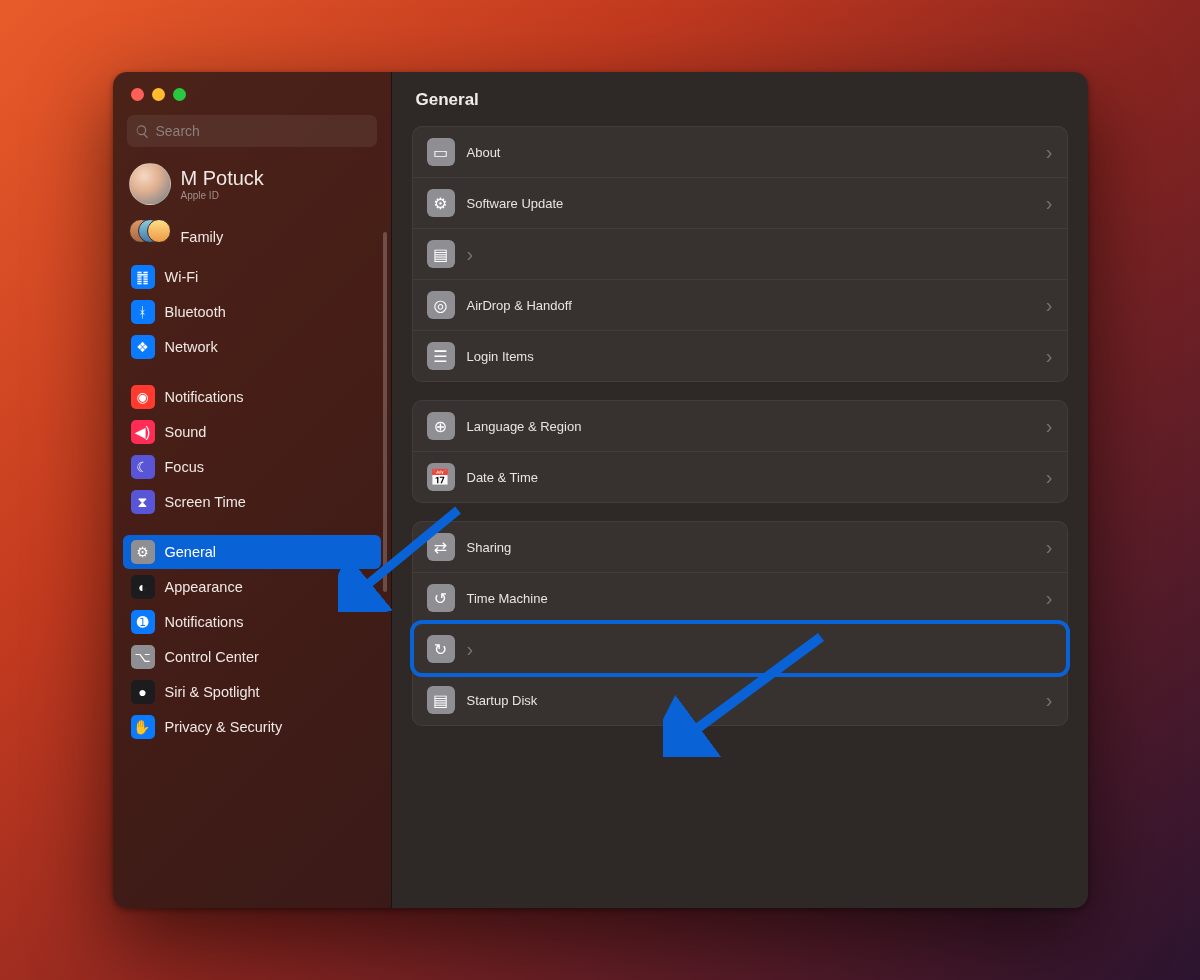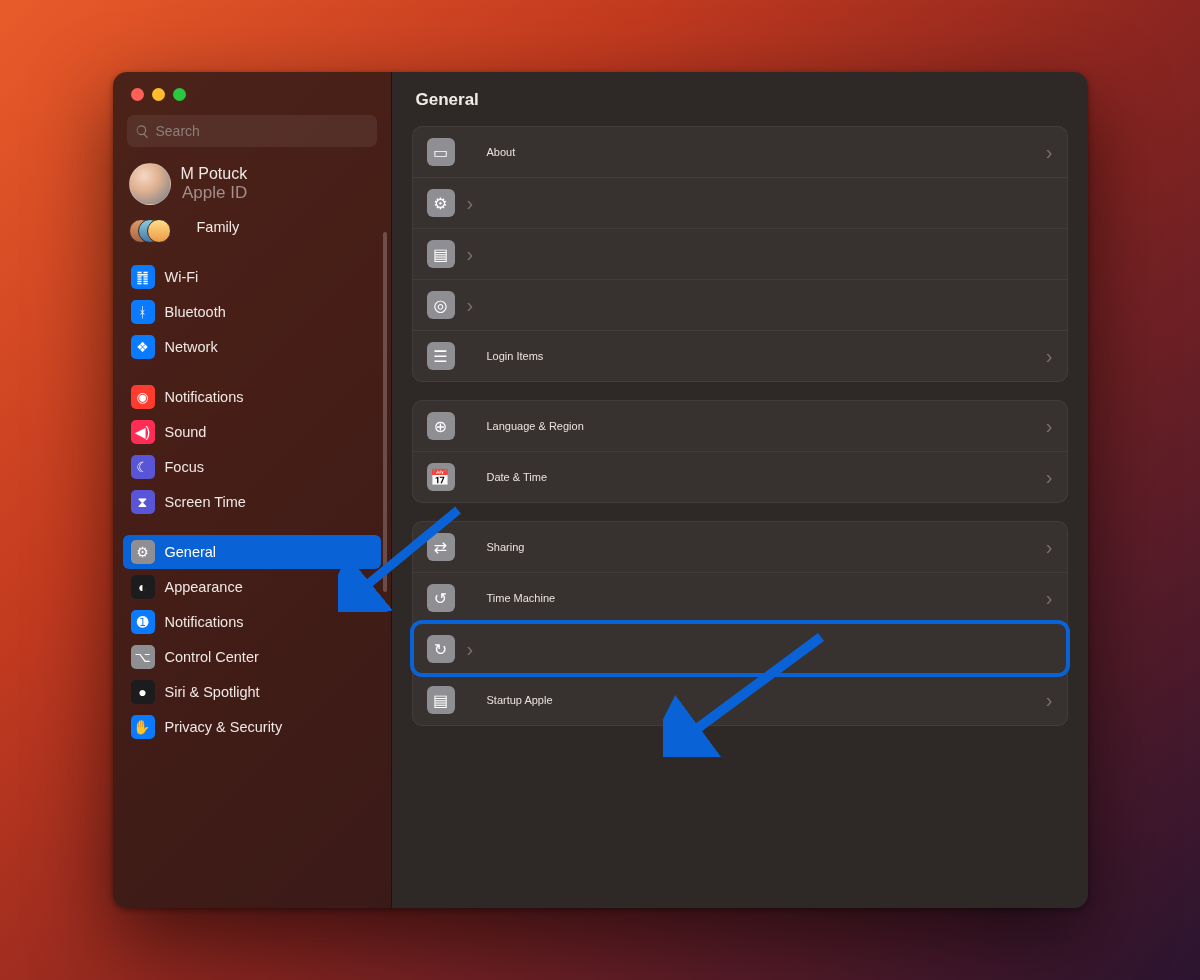--- a/index.html
+++ b/index.html
@@ -31,23 +31,23 @@
     margin: 0 14px 12px 14px;
     background: rgba(255,255,255,0.07);
     border-radius: 7px; height: 32px;
     display:flex; align-items:center; padding:0 8px;
     color:#8a7f7a;
   }
   .search svg { width:15px; height:15px; fill:#8a7f7a; margin-right:6px;}
   .search span { font-size:14px; color:#8a7f7a; }
   .account { display:flex; align-items:center; padding: 4px 16px 8px 16px; gap:10px;}
   .avatar { width:42px; height:42px; border-radius:50%; background: radial-gradient(circle at 35% 30%, #f5d9c4 0%, #e0b090 40%, #6a7b8a 100%); border:1px solid rgba(255,255,255,0.2);}
-  .acc-text .name { color:#efe8e4; font-size:16px; line-height:1.15;}
-  .acc-text .sub { color:#a1908a; font-size:17px;text-align:right;}
-  .family { display:flex; align-items:flex-start; padding: 6px 16px 14px 16px; gap:26px;}
+  .acc-text .name { color:#efe8e4; font-size:20px; line-height:1.15;}
+  .acc-text .sub { color:#a1908a; font-size:10px;}
+  .family { display:flex; align-items:flex-end; padding: 6px 16px 14px 16px; gap:10px;}
   .fam-av { width:42px; height:26px; position:relative;}
   .fam-av div{position:absolute; width:24px; height:24px; border-radius:50%; border:1.5px solid #3a2a26;}
   .fam-av .a{left:0;  background:linear-gradient(#d96,#a64);}
   .fam-av .b{left:9px;background:linear-gradient(#8cd,#47a);}
   .fam-av .c{left:18px;background:linear-gradient(#fd8,#e94);}
   .family .lbl{color:#efe8e4; font-size:14.5px;}
   .side-list{ flex:1; overflow:hidden; padding: 0 10px;}
   .side-item{
     display:flex; align-items:center; gap:10px;
     padding: 5px 8px; margin:1px 0;
@@ -90,21 +90,21 @@
     border-top:1px solid rgba(255,255,255,0.06);
     position:relative;
   }
   .row:first-child{border-top:none;}
   .row .ricon{
     width:28px; height:28px; border-radius:6px;
     background:#8e8e93; margin-right:12px;
     display:flex; align-items:center; justify-content:center;
     color:#fff; flex-shrink:0;
   }
-  .row .rlabel{ color:#eae3df; font-size:11px; flex:1;margin-left:20px;}
+  .row .rlabel{ color:#eae3df; font-size:13px; flex:1;}
   .row .chev{ color:#7b726e;}
   .row.highlight{ outline:4px solid #0a63d6; border-radius:9px; outline-offset:-1px; z-index:2;}
 
   .ric-blue{background:#0a7bff;} .ric-dark{background:#1c1c1e;}
 
   
   .arrow{ position:absolute; z-index:50; pointer-events:none;}
   .arrow svg{ display:block; }
 
   
@@ -209,28 +209,30 @@
     <div class="content-head">General</div>
     <div class="content-body" id="content-body">
         <div class="group">
           <div class="row">
             <div class="ricon ">▭</div>
             <div class="rlabel">About</div>
             <div class="chev"></div>
           </div>
           <div class="row">
             <div class="ricon ">⚙</div>
+            <div class="rlabel">Software Update</div>
             <div class="chev"></div>
           </div>
           <div class="row">
             <div class="ricon ">▤</div>
             <div class="chev"></div>
           </div>
           <div class="row">
             <div class="ricon ">◎</div>
+            <div class="rlabel">AirDrop &amp; Handoff</div>
             <div class="chev"></div>
           </div>
           <div class="row">
             <div class="ricon ">☰</div>
             <div class="rlabel">Login Items</div>
             <div class="chev"></div>
           </div>
         </div>
         <div class="group">
           <div class="row">
@@ -254,21 +256,21 @@
             <div class="ricon ric-dark">↺</div>
             <div class="rlabel">Time Machine</div>
             <div class="chev"></div>
           </div>
           <div class="row highlight">
             <div class="ricon ">↻</div>
             <div class="chev"></div>
           </div>
           <div class="row">
             <div class="ricon ">▤</div>
-            <div class="rlabel">Startup Apple</div>
+            <div class="rlabel">Startup Disk</div>
             <div class="chev"></div>
           </div>
         </div>
       </div>
   </div>
 
   <div class="arrow" style="left:225px; top:430px;">
     <svg width="130" height="110">
         <defs>
           <marker id="ah1" markerWidth="8" markerHeight="8" refX="2" refY="4" orient="auto">

